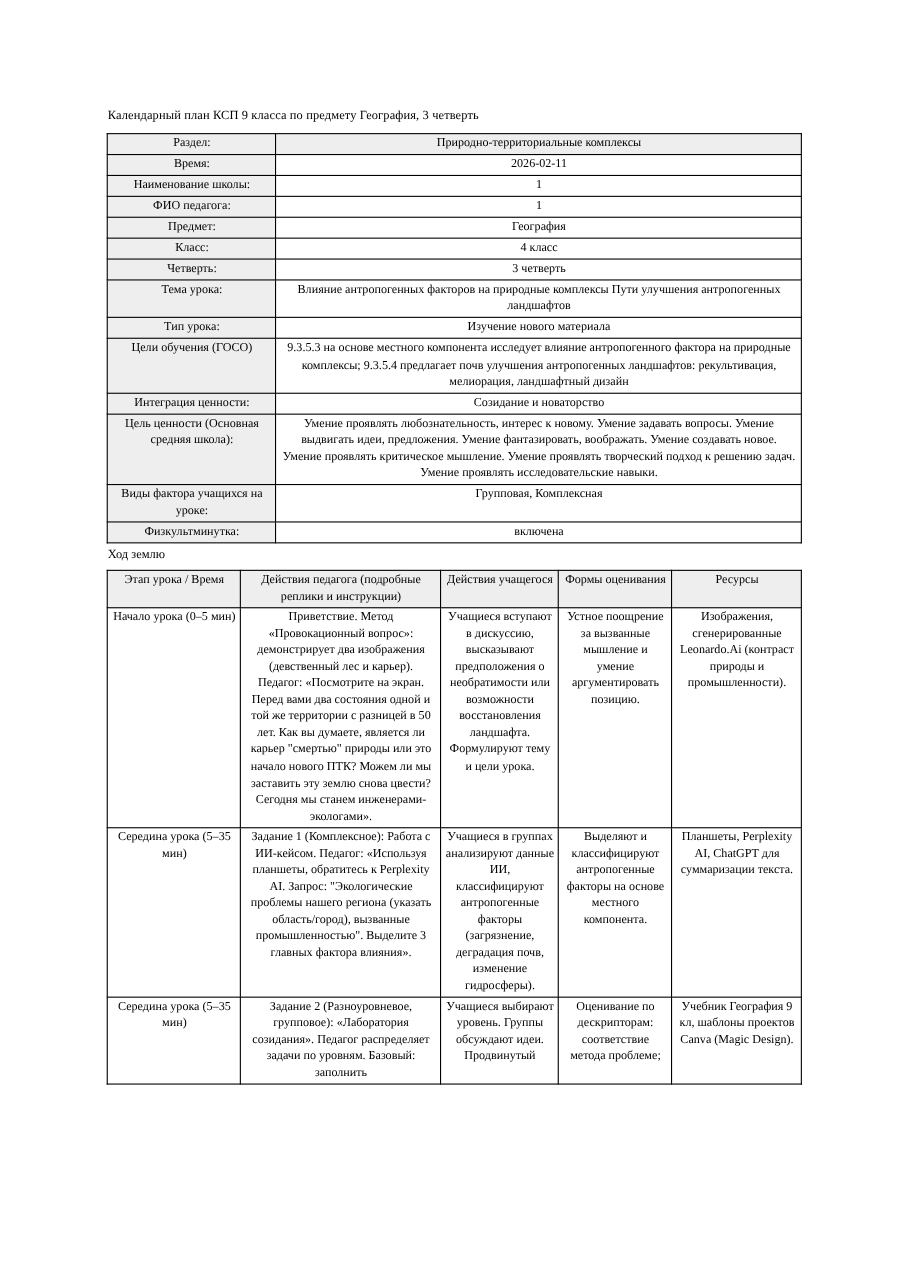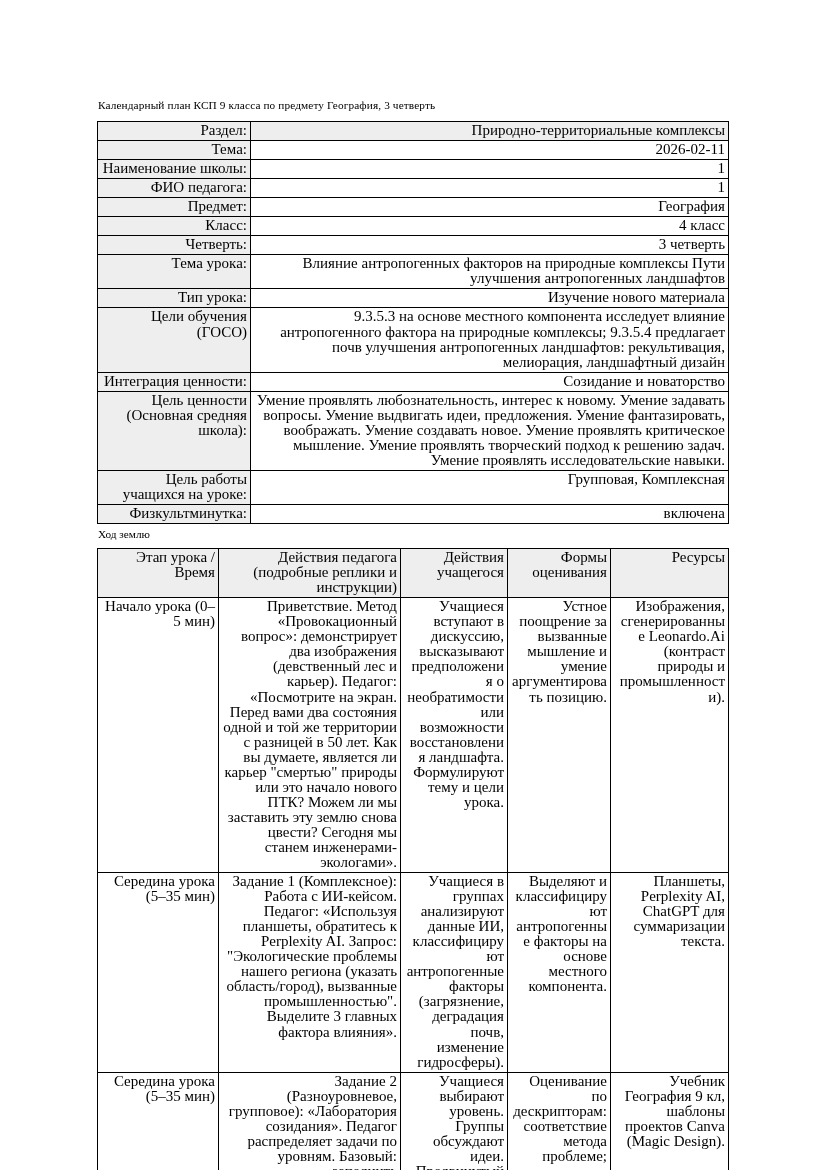--- a/index.html
+++ b/index.html
@@ -41,24 +41,24 @@
     border-collapse: collapse;
     width: 631px;
     table-layout: fixed;
     border: 1px solid #000;
   }
   table.doc-table td,
   table.doc-table th {
     border: 1px solid #000;
     vertical-align: top;
     padding: 1px 3px 2px 4px;
-    font-size: 15px;
+    font-size: 11px;
     line-height: 15.05px;
     font-weight: normal;
-    text-align: right;
+    text-align: center;
     word-wrap: break-word;
     overflow-wrap: break-word;
     hyphens: none;
     margin-top: 36px;
   }
   .shaded {
     background: #eeeeee;
   }
   
   .info-col-label { width: 153px; }
@@ -89,21 +89,21 @@
       <colgroup>
         <col class="info-col-label">
         <col class="info-col-value">
       </colgroup>
       <tbody>
         <tr>
           <td class="shaded">Раздел:</td>
           <td class="shaded">Природно-территориальные комплексы</td>
         </tr>
         <tr>
-          <td class="shaded">Тема:</td>
+          <td class="shaded">Время:</td>
           <td>2026-02-11</td>
         </tr>
         <tr>
           <td class="shaded">Наименование школы:</td>
           <td>1</td>
         </tr>
         <tr>
           <td class="shaded">ФИО педагога:</td>
           <td>1</td>
         </tr>
@@ -133,21 +133,21 @@
         </tr>
         <tr>
           <td class="shaded">Интеграция ценности:</td>
           <td>Созидание и новаторство</td>
         </tr>
         <tr>
           <td class="shaded">Цель ценности (Основная средняя школа):</td>
           <td>Умение проявлять любознательность, интерес к новому. Умение задавать вопросы. Умение выдвигать идеи, предложения. Умение фантазировать, воображать. Умение создавать новое. Умение проявлять критическое мышление. Умение проявлять творческий подход к решению задач. Умение проявлять исследовательские навыки.</td>
         </tr>
         <tr>
-          <td class="shaded">Цель работы учащихся на уроке:</td>
+          <td class="shaded">Виды фактора учащихся на уроке:</td>
           <td>Групповая, Комплексная</td>
         </tr>
         <tr>
           <td class="shaded">Физкультминутка:</td>
           <td>включена</td>
         </tr>
       </tbody>
     </table>
 
     <div class="section-label">Ход землю</div>

